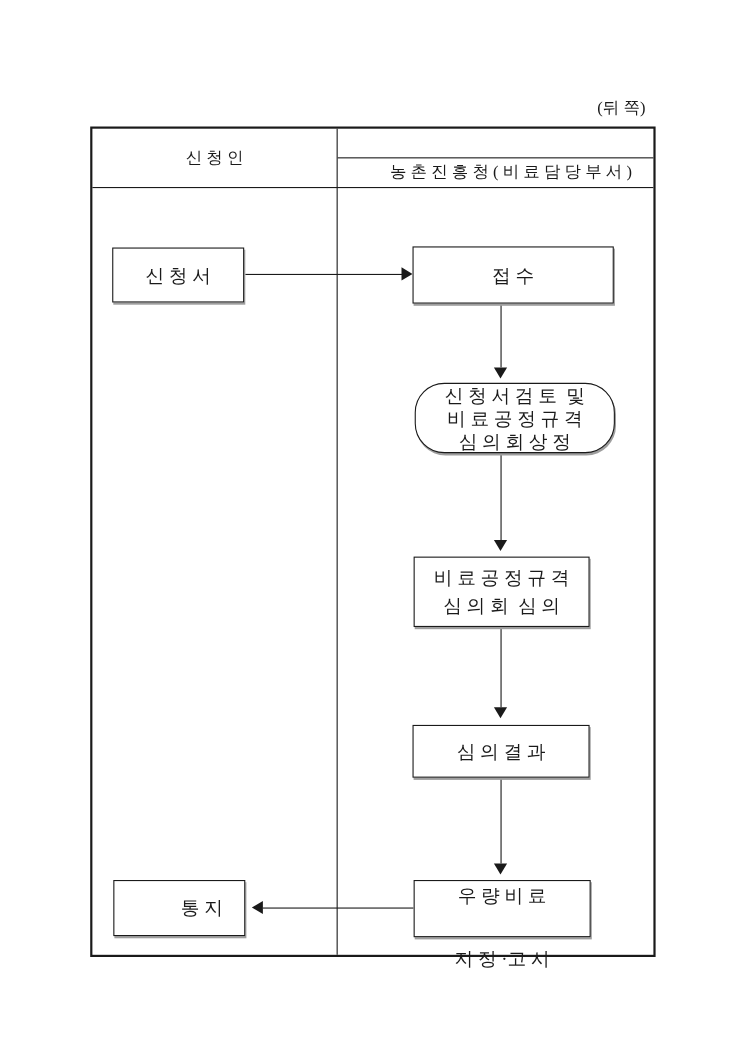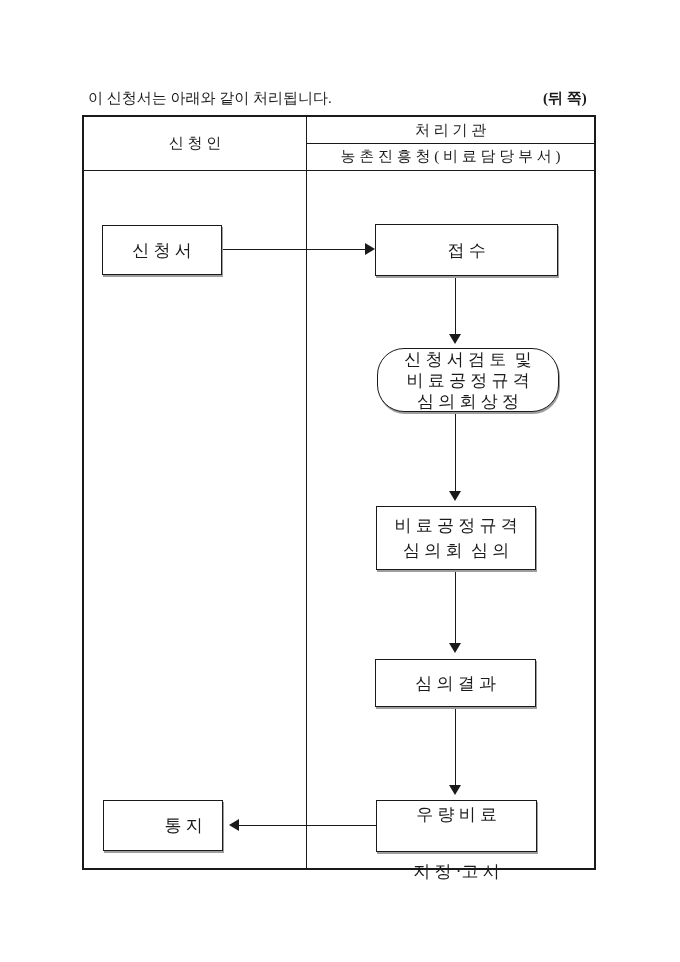--- a/index.html
+++ b/index.html
@@ -20,21 +20,21 @@
     background: var(--bg);
     overflow: hidden;
   }
   .txt {
     position: absolute;
     font-size: 15px;
     white-space: pre;
     color: #1a1a1a;
   }
   .intro { left: 88px; top: 89px; }
-  .side-label { left: 543px; top: 89px; font-weight: bold; }
+  .side-label { left: 543px; top: 89px; }
 
   
   .table {
     position: absolute;
     left: 82px; top: 115px;
     width: 514px; height: 755px;
     border: 2px solid var(--line);
     background: var(--bg);
     padding-left: 44px;
   }
@@ -50,21 +50,21 @@
     position: absolute; left: 223px; right: 0; top: 26px;
     height: 1px; background: var(--line);
   }
   .cell {
     position: absolute;
     display: flex; align-items: center; justify-content: center;
     font-size: 15px; white-space: pre;
   }
   .cell-applicant { left: 0; top: 0; width: 222px; height: 53px; }
   .cell-agency    { left: 223px; top: 0; width: 287px; height: 26px; }
-  .cell-agency-sub{ left: 223px; top: 26px; width: 287px; height: 27px; }
+  .cell-agency-sub{ left: 237px; top: 26px; width: 287px; height: 27px; }
 
   
   .fbox {
     position: absolute;
     background: var(--bg);
     border: 1px solid var(--line);
     box-shadow: 1px 2px 0 0 var(--shadow);
     display: flex; flex-direction: column;
     align-items: center; justify-content: center;
     font-size: 17px; text-align: center;
@@ -98,29 +98,27 @@
     border-left: 6px solid transparent;
     border-right: 6px solid transparent;
     border-top: 10px solid var(--line);
   }
 </style>
 </head>
 <body>
 
 <div class="page">
 
-  <span class="txt intro">이 신청서는 아래와 같이 처리됩니다.</span>
   <span class="txt side-label">(뒤 쪽)</span>
 
   <div class="table">
     <div class="header-bottom-line"></div>
     <div class="col-divider"></div>
     <div class="agency-mid-line"></div>
     <div class="cell cell-applicant">신 청 인</div>
-    <div class="cell cell-agency">처 리 기 관</div>
     <div class="cell cell-agency-sub">농 촌 진 흥 청 ( 비 료 담 당 부 서 )</div>
   </div>
 
   <div class="fbox box-application">
     <span class="line">신 청 서</span>
   </div>
 
   <div class="fbox box-receipt">
     <span class="line">접 수</span>
   </div>

